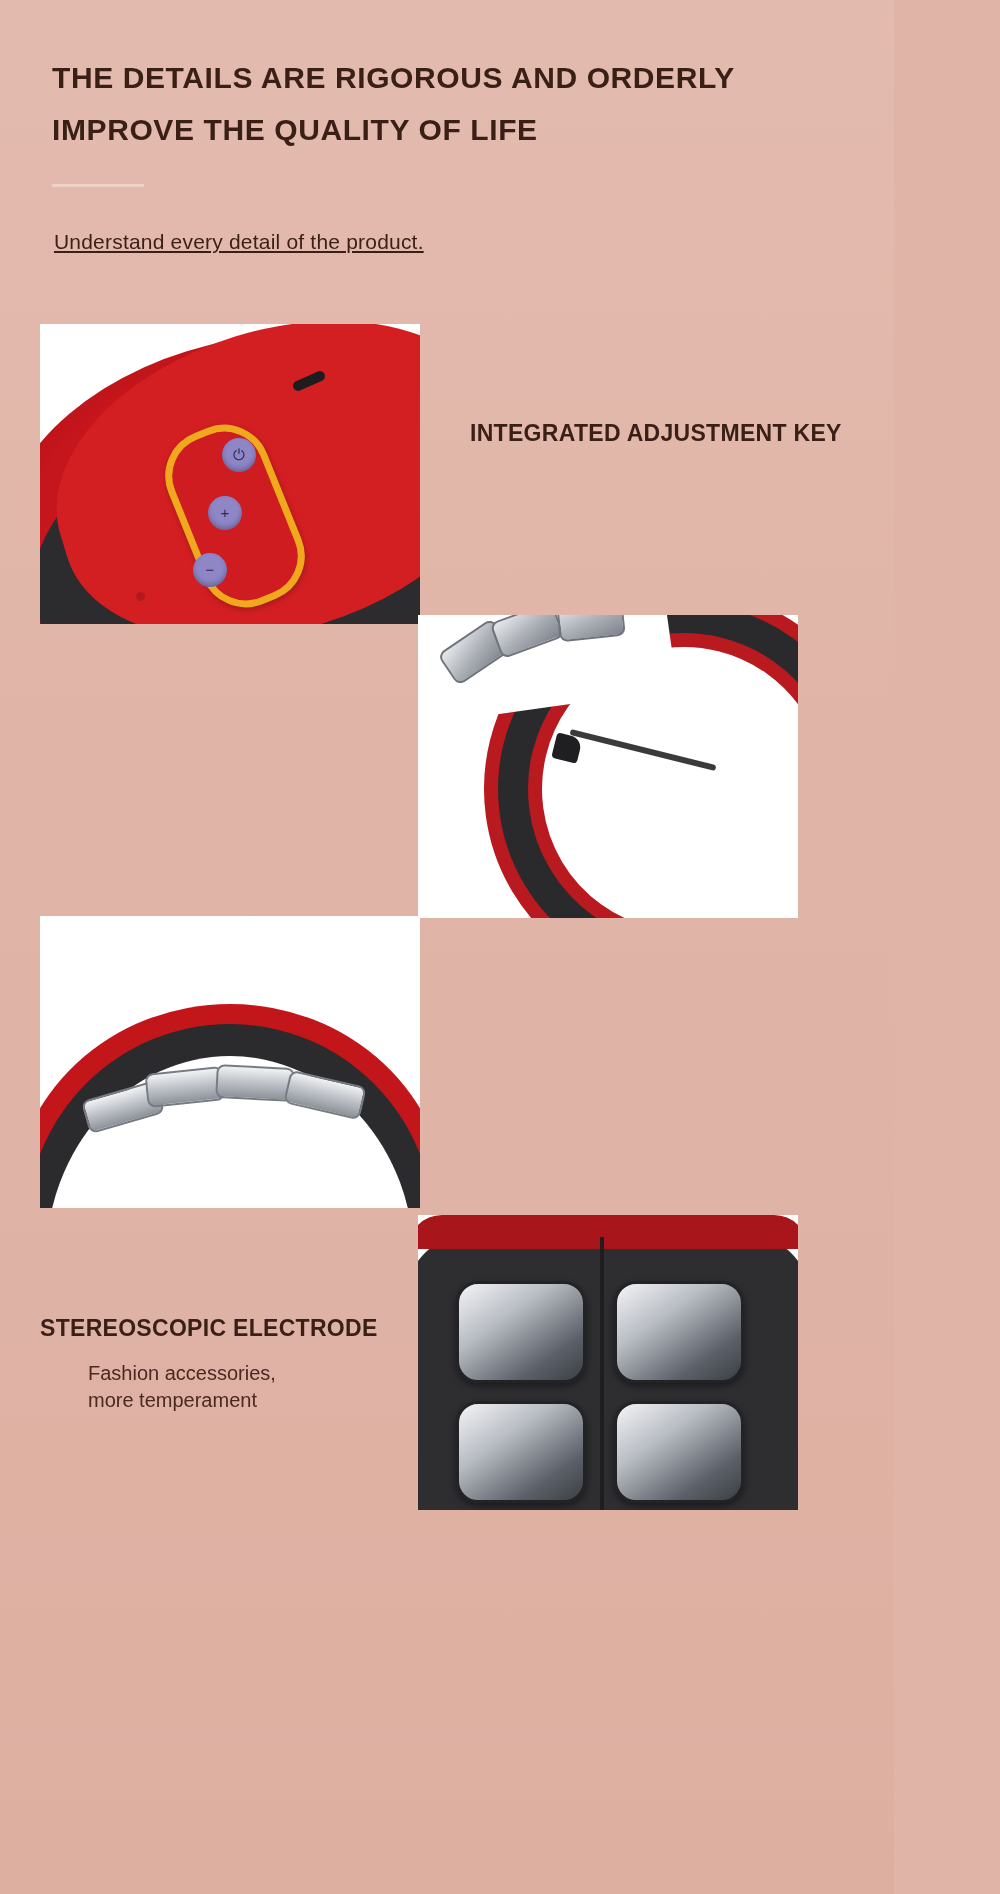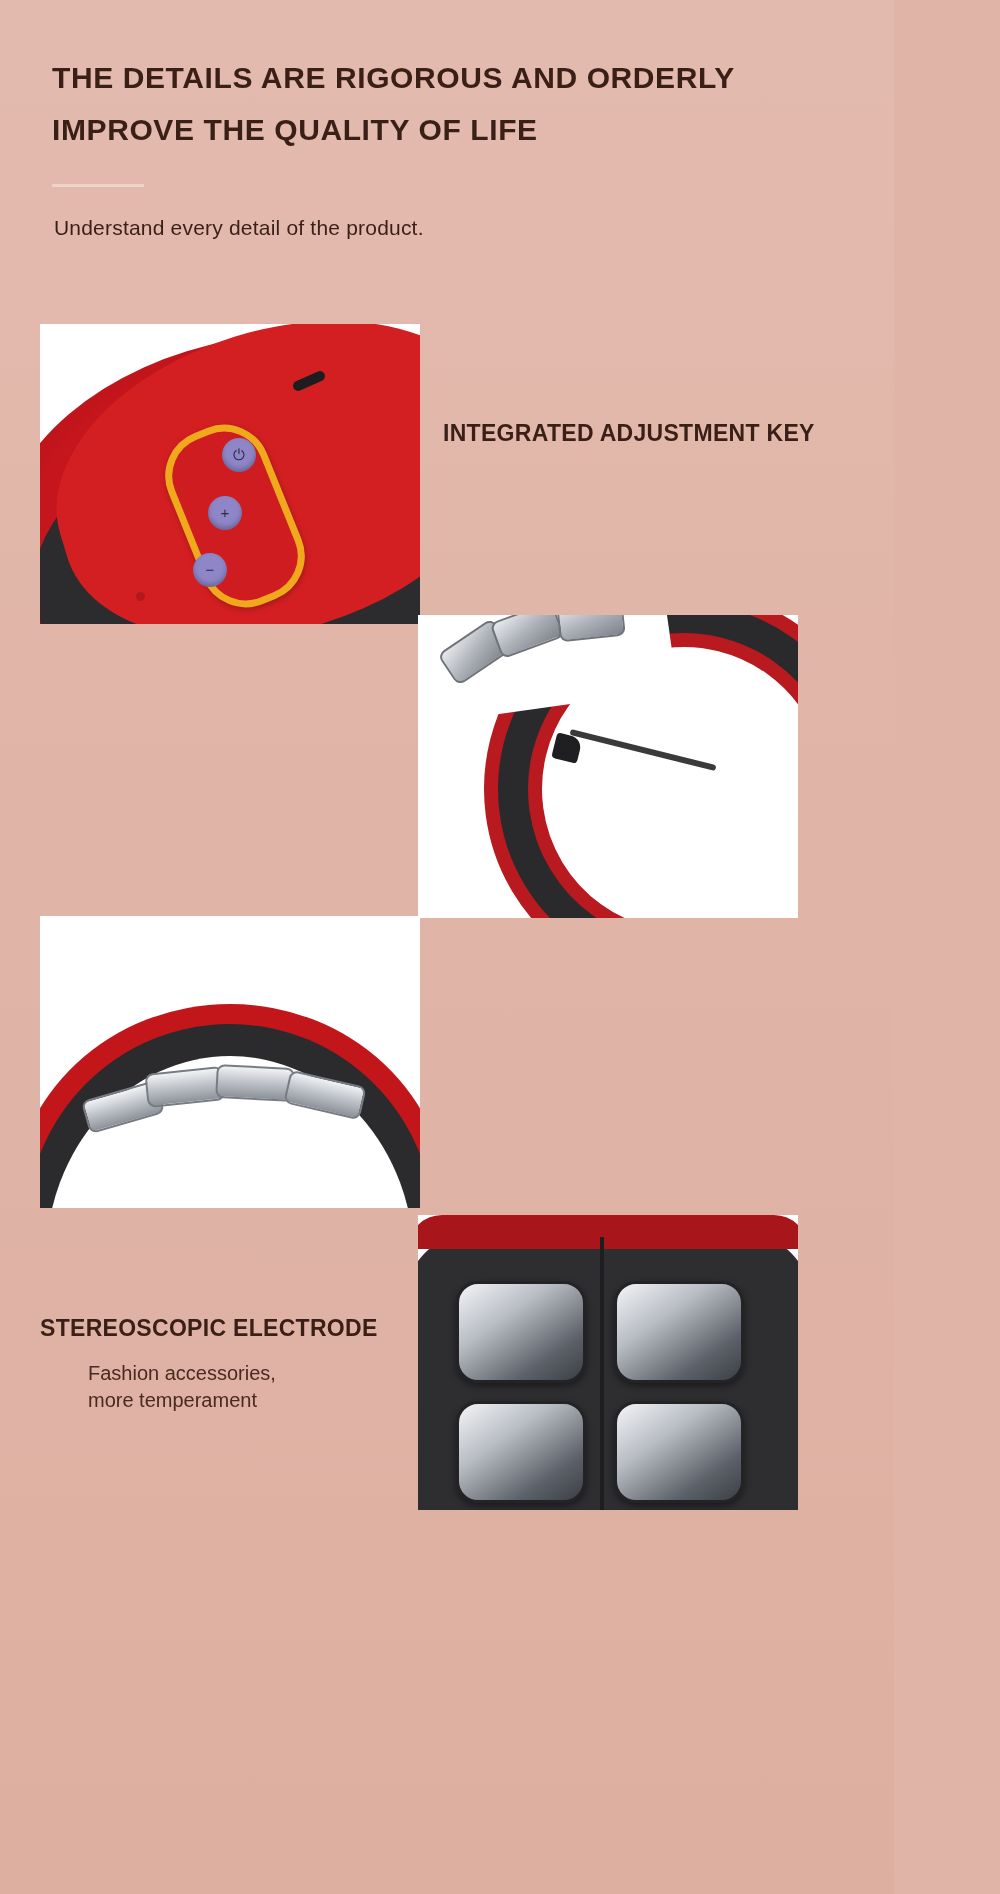--- a/index.html
+++ b/index.html
@@ -41,24 +41,25 @@
   }
   .header-rule {
     width: 92px;
     height: 3px;
     background: #efd3c9;
     margin-top: 28px;
   }
   .subtitle {
     position: absolute;
     left: 54px;
-    top: 216px;
+    top: 230px;
     font-size: 21px;
     color: #3a1f16;
     letter-spacing: 0.2px;
+    text-decoration: underline;
   }
 
   
   .photo {
     position: absolute;
     background: #ffffff;
     overflow: hidden;
   }
   .caption {
     position: absolute;
@@ -74,21 +75,21 @@
   }
   .caption p {
     margin: 0;
     font-size: 20px;
     line-height: 27px;
     color: #4a2a20;
   }
 
   
   #photo-1 { left: 40px; top: 324px; width: 380px; height: 300px; }
-  #cap-1  { left: 443px; top: 420px; width: 520px; }
+  #cap-1  { left: 470px; top: 420px; width: 520px; }
 
   
   #photo-2 { left: 418px; top: 615px; width: 380px; height: 303px; }
   #cap-2  { left: 31px; top: 735px; width: 400px; }
 
   
   #photo-3 { left: 40px; top: 916px; width: 380px; height: 292px; }
   #cap-3  { left: 445px; top: 1030px; width: 520px; }
 
   

